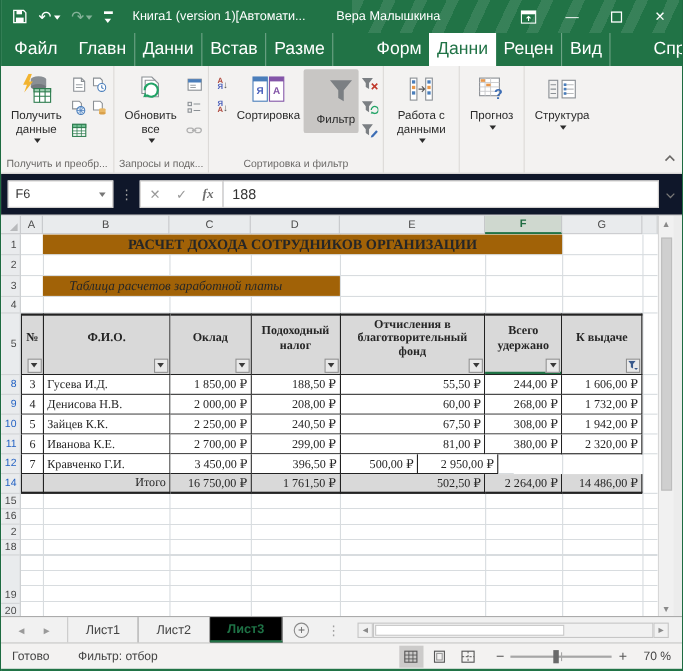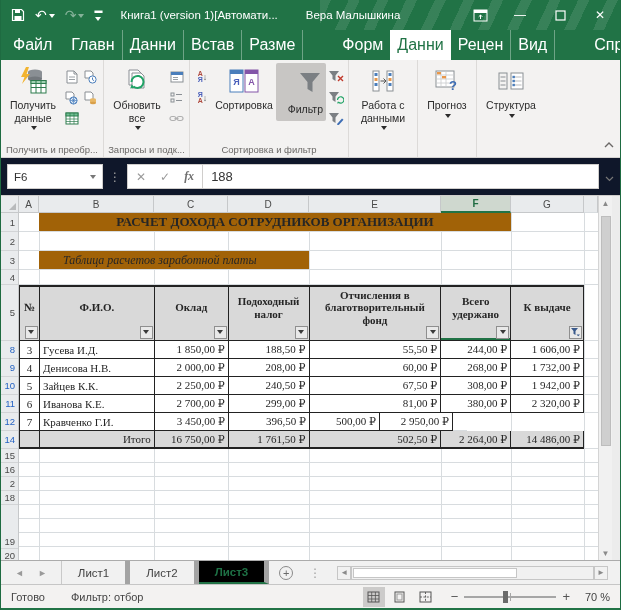--- a/index.html
+++ b/index.html
@@ -83,21 +83,21 @@
   .fbtn .caret{margin:0;border-top-color:#3a3a3a;top:1px;}
   .emptyrows{background:repeating-linear-gradient(to bottom,transparent 0 13px,#d8dcdf 13px 14px);}
   
   .vscroll{width:14px;background:#f1f1f1;border-left:1px solid #d4d4d4;display:flex;flex-direction:column;align-items:center;}
   .sarrow{width:14px;height:14px;display:flex;align-items:center;justify-content:center;color:#8a8a8a;font-size:8px;}
   .vthumb{width:10px;flex:0 0 230px;margin-top:6px;background:#cfcfcf;border:1px solid #bdbdbd;}
   .rmargin{width:10px;background:#ececec;}
   
   .sheettabs{height:24px;background:#f1f1f1;border-top:1px solid #ababab;display:flex;align-items:stretch;font-size:11.5px;color:#444;}
   .navarrows{display:flex;align-items:center;gap:14px;padding:0 14px;color:#9a9a9a;font-size:9px;}
-  .stab{display:flex;align-items:center;padding:0 16px;border-right:5px solid #a3a3a3;}
+  .stab{display:flex;align-items:center;padding:0 16px;border-right:1px solid #a3a3a3;}
   .stab.firstsep{border-left:1px solid #c9c9c9;}
   .stab.active{background:#000000;color:#1e7145;font-weight:bold;border-bottom:2px solid #217346;}
   .addsheet{display:flex;align-items:center;padding:0 10px;}
   .addsheet .circ{width:14px;height:14px;border:1px solid #8a8a8a;border-radius:50%;color:#6a6a6a;font-size:11px;display:flex;align-items:center;justify-content:center;line-height:0;}
   .hscroll{display:flex;align-items:center;margin-left:10px;flex:1;padding-right:12px;}
   .htrack{flex:1;height:14px;background:#f1f1f1;border:1px solid #c6c6c6;position:relative;}
   .hthumb{position:absolute;left:1px;top:1px;bottom:1px;width:68%;background:#fff;border:1px solid #c6c6c6;}
   .harrow{width:14px;height:14px;border:1px solid #c6c6c6;background:#f1f1f1;display:flex;align-items:center;justify-content:center;color:#8a8a8a;font-size:8px;}
   
   .statusbar{height:26px;background:#f3f2f1;border-top:1px solid #c6c6c6;border-bottom:2px solid #217346;display:flex;align-items:center;font-size:11px;color:#444;}

